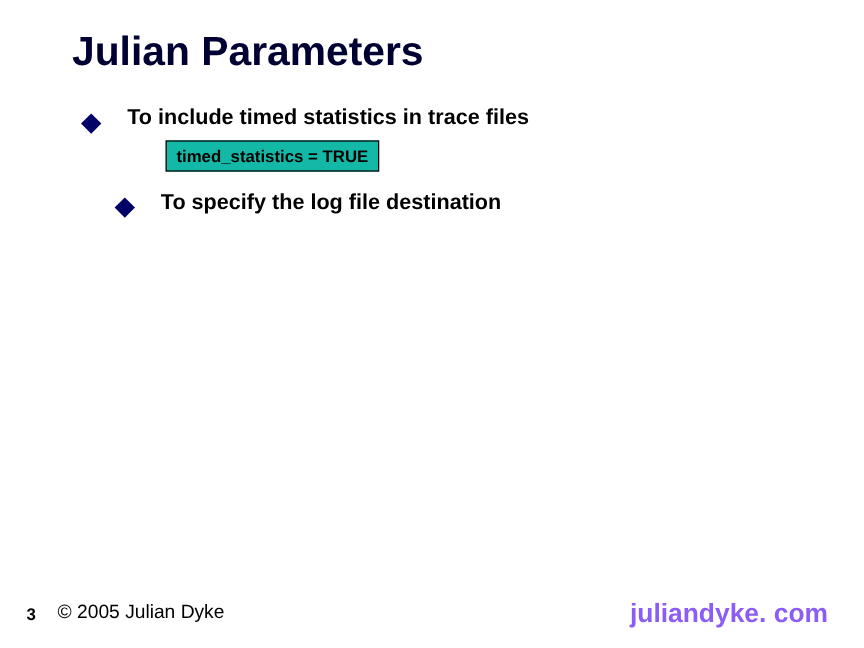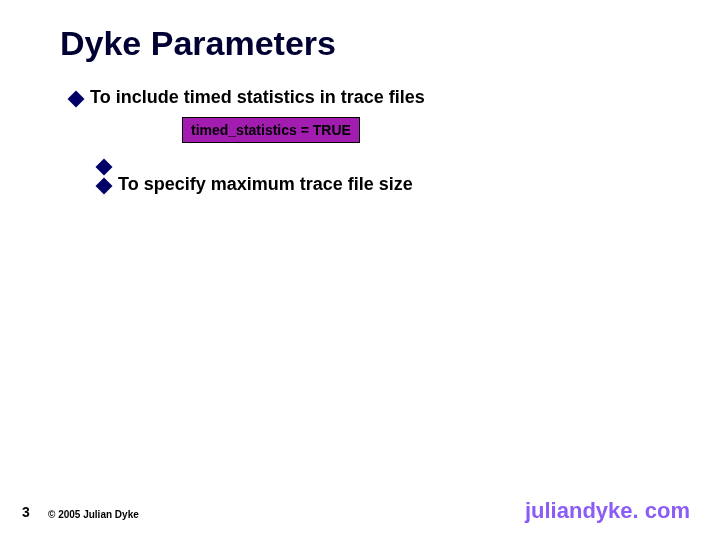--- a/index.html
+++ b/index.html
@@ -1,51 +1,48 @@
 <!DOCTYPE html>
 <html><head>
 <meta charset="utf-8">
 <style>
   * { margin: 0; padding: 0; box-sizing: border-box; }
   html, body { width: 720px; height: 540px; background: #fff; font-family: Arial, Helvetica, sans-serif; color: #000; }
   .slide { position: relative; width: 720px; height: 540px; }
   .title { position: absolute; left: 60px; top: 24px; font-size: 34px; font-weight: 700; color: #000033; }
   .content { position: absolute; left: 70px; top: 86px; right: 40px; }
-  .bullet-row { display: flex; align-items: center; gap: 8px; }
+  .bullet-row { display: flex; align-items: flex-end; gap: 24px; }
   .bullet-row.indent { margin-left: 28px; }
   .diamond { width: 12px; height: 12px; background: #000066; transform: rotate(45deg); flex: 0 0 12px; margin-top: 4px; }
   .btext { font-size: 18px; font-weight: 700; line-height: 1.25; }
-  .codebox { display: inline-block; border: 1px solid #000; background: #a21caf; padding: 4px 8px; font-size: 14px; font-weight: 700; margin-left: 112px; margin-top: 8px; margin-bottom: 14px; white-space: pre; font-family: Arial, Helvetica, sans-serif; }
+  .codebox { display: inline-block; border: 1px solid #000; background: #14b8a6; padding: 4px 8px; font-size: 14px; font-weight: 700; margin-left: 68px; margin-top: 8px; margin-bottom: 14px; white-space: pre; font-family: Arial, Helvetica, sans-serif; }
   .footer { position: absolute; left: 0; right: 0; bottom: 18px; height: 28px; }
   .pagenum { position: absolute; left: 22px; bottom: 2px; font-size: 14px; font-weight: 700; }
-  .copyright { position: absolute; left: 48px; bottom: 2px; font-size: 10px; font-weight: 700; margin-top: 48px; }
+  .copyright { position: absolute; left: 48px; bottom: 2px; font-size: 16px; font-weight: 400; margin-top: 48px; }
   .siteurl { position: absolute; right: 30px; bottom: -2px; font-size: 22px; font-weight: 700; color: #8b5cf6; }
 </style>
 </head>
 <body>
 
 <div class="slide">
-  <div class="title">Dyke Parameters</div>
+  <div class="title">Julian Parameters</div>
 
   <div class="content">
 
     <div class="bullet-row">
       <div class="diamond"></div>
       <div class="btext">To include timed statistics in trace files</div>
     </div>
     <div class="codebox">timed_statistics = TRUE</div>
 
     <div class="bullet-row indent">
       <div class="diamond"></div>
+      <div class="btext">To specify the log file destination</div>
     </div>
 
-    <div class="bullet-row indent">
-      <div class="diamond"></div>
-      <div class="btext">To specify maximum trace file size</div>
-    </div>
 
 
   </div>
 
   <div class="footer">
     <div class="pagenum">3</div>
     <div class="copyright">© 2005 Julian Dyke</div>
     <div class="siteurl">juliandyke. com</div>
   </div>
 </div>

